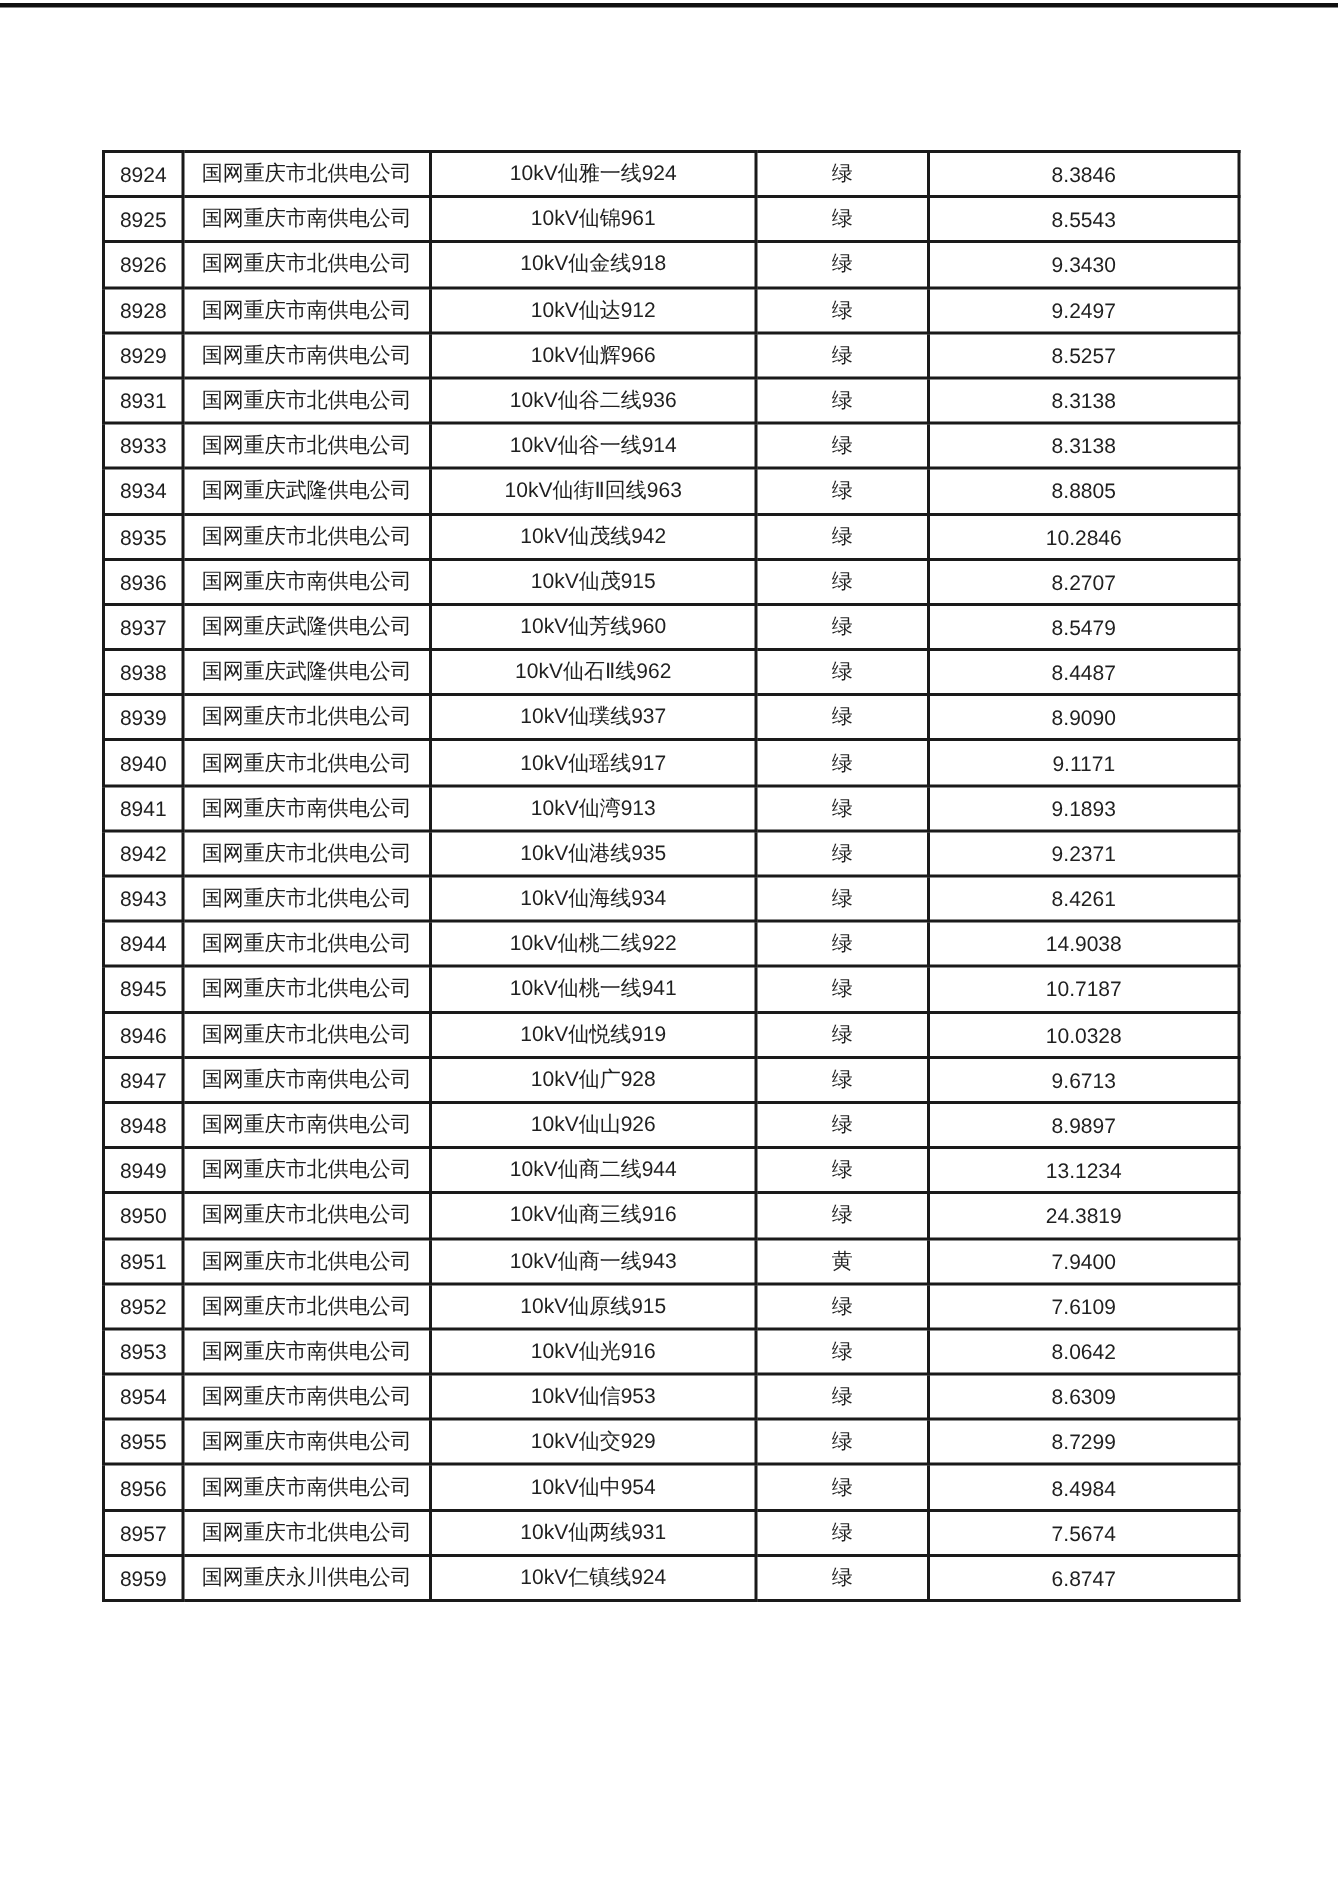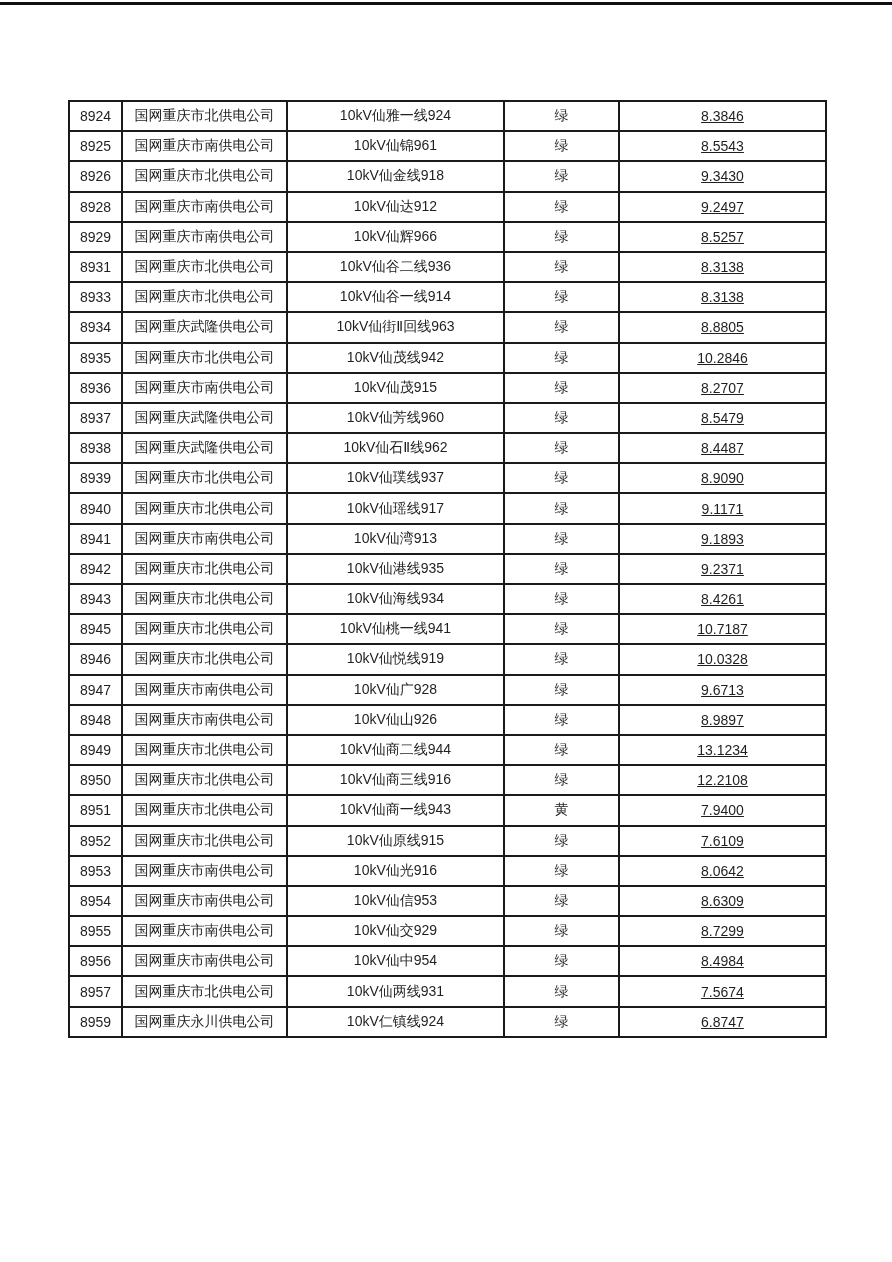--- a/index.html
+++ b/index.html
@@ -40,21 +40,21 @@
     vertical-align: middle;
     font-size: 14px;
     color: #1f1f1f;
     white-space: nowrap;
     overflow: hidden;
   }
   table.data-table td:nth-child(1) { width: 47px; }
   table.data-table td:nth-child(2) { width: 159px; }
   table.data-table td:nth-child(3) { width: 211px; }
   table.data-table td:nth-child(4) { width: 109px; }
-  table.data-table td:nth-child(5) { width: 201px; text-decoration: underline; }
+  table.data-table td:nth-child(5) { width: 201px; }
 </style>
 </head>
 <body>
 
 <div class="page">
   <div class="top-rule"></div>
   <table class="data-table">
     <tbody id="table-body">
         <tr>
           <td>8924</td>
@@ -169,20 +169,27 @@
           <td>9.2371</td>
         </tr>
         <tr>
           <td>8943</td>
           <td>国网重庆市北供电公司</td>
           <td>10kV仙海线934</td>
           <td>绿</td>
           <td>8.4261</td>
         </tr>
         <tr>
+          <td>8944</td>
+          <td>国网重庆市北供电公司</td>
+          <td>10kV仙桃二线922</td>
+          <td>绿</td>
+          <td>14.9038</td>
+        </tr>
+        <tr>
           <td>8945</td>
           <td>国网重庆市北供电公司</td>
           <td>10kV仙桃一线941</td>
           <td>绿</td>
           <td>10.7187</td>
         </tr>
         <tr>
           <td>8946</td>
           <td>国网重庆市北供电公司</td>
           <td>10kV仙悦线919</td>
@@ -208,21 +215,21 @@
           <td>国网重庆市北供电公司</td>
           <td>10kV仙商二线944</td>
           <td>绿</td>
           <td>13.1234</td>
         </tr>
         <tr>
           <td>8950</td>
           <td>国网重庆市北供电公司</td>
           <td>10kV仙商三线916</td>
           <td>绿</td>
-          <td>12.2108</td>
+          <td>24.3819</td>
         </tr>
         <tr>
           <td>8951</td>
           <td>国网重庆市北供电公司</td>
           <td>10kV仙商一线943</td>
           <td>黄</td>
           <td>7.9400</td>
         </tr>
         <tr>
           <td>8952</td>

